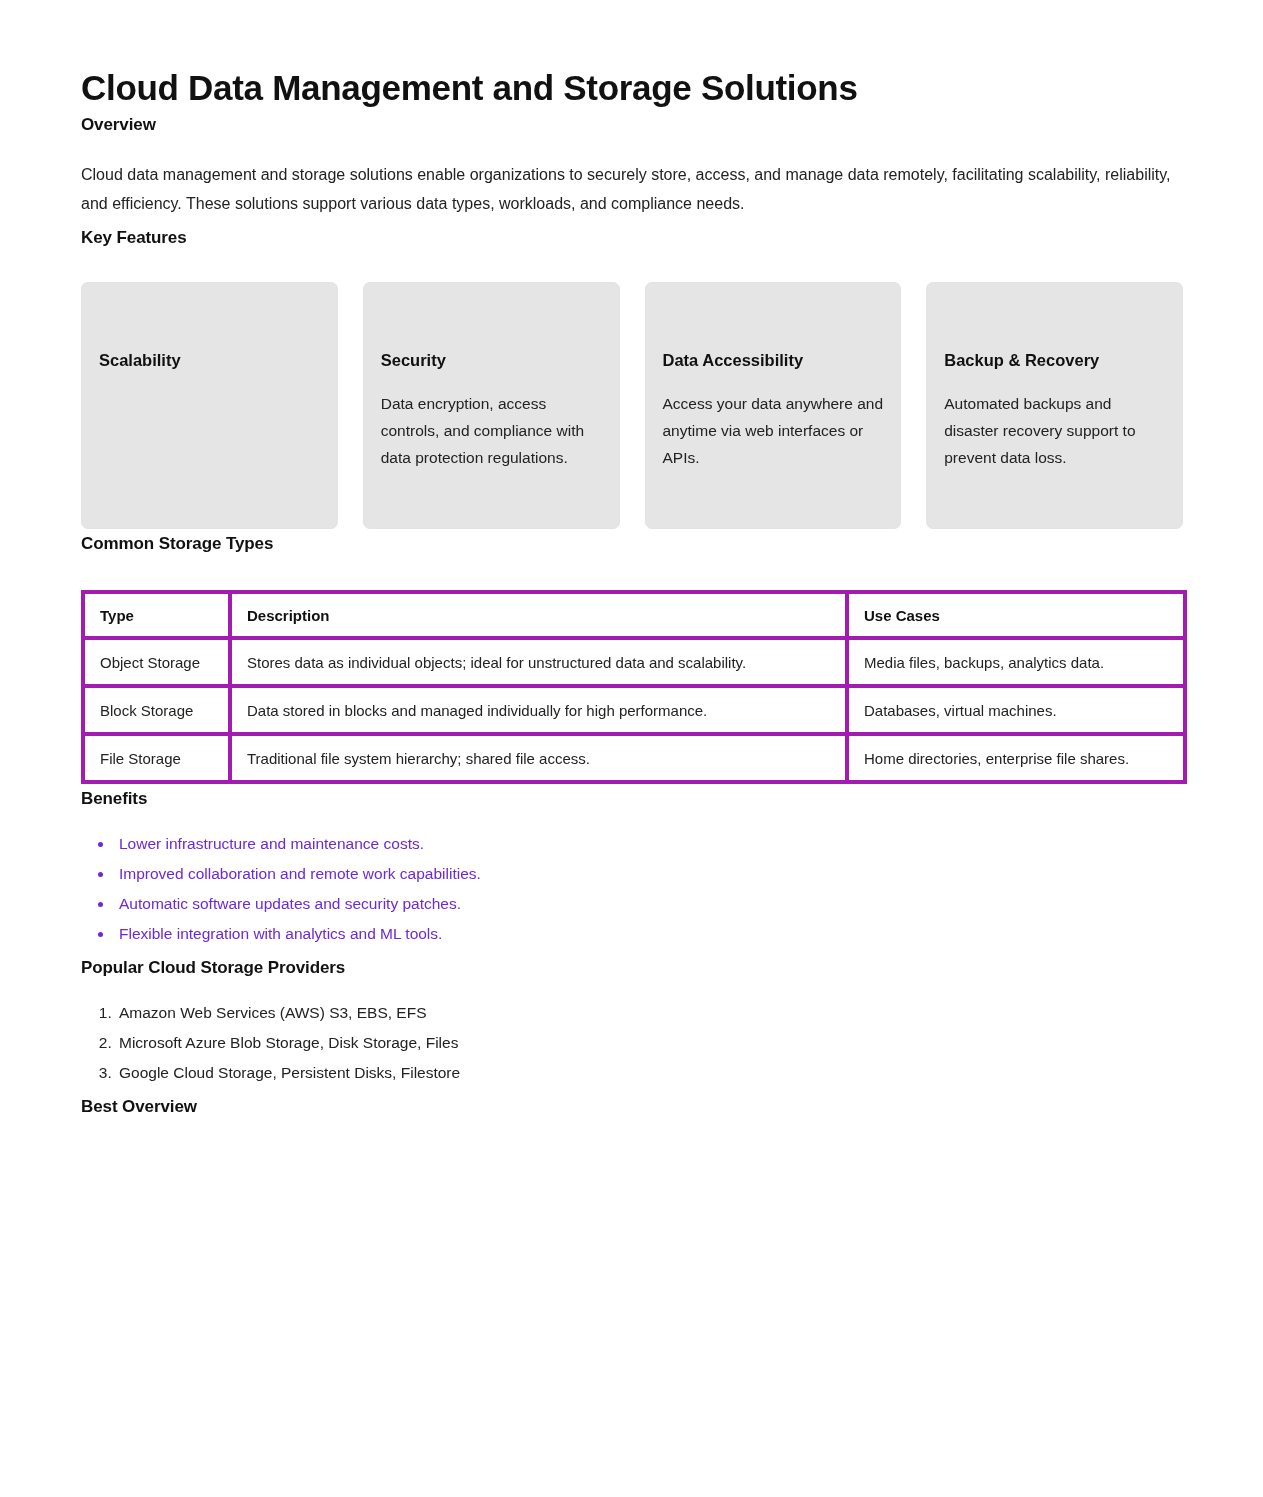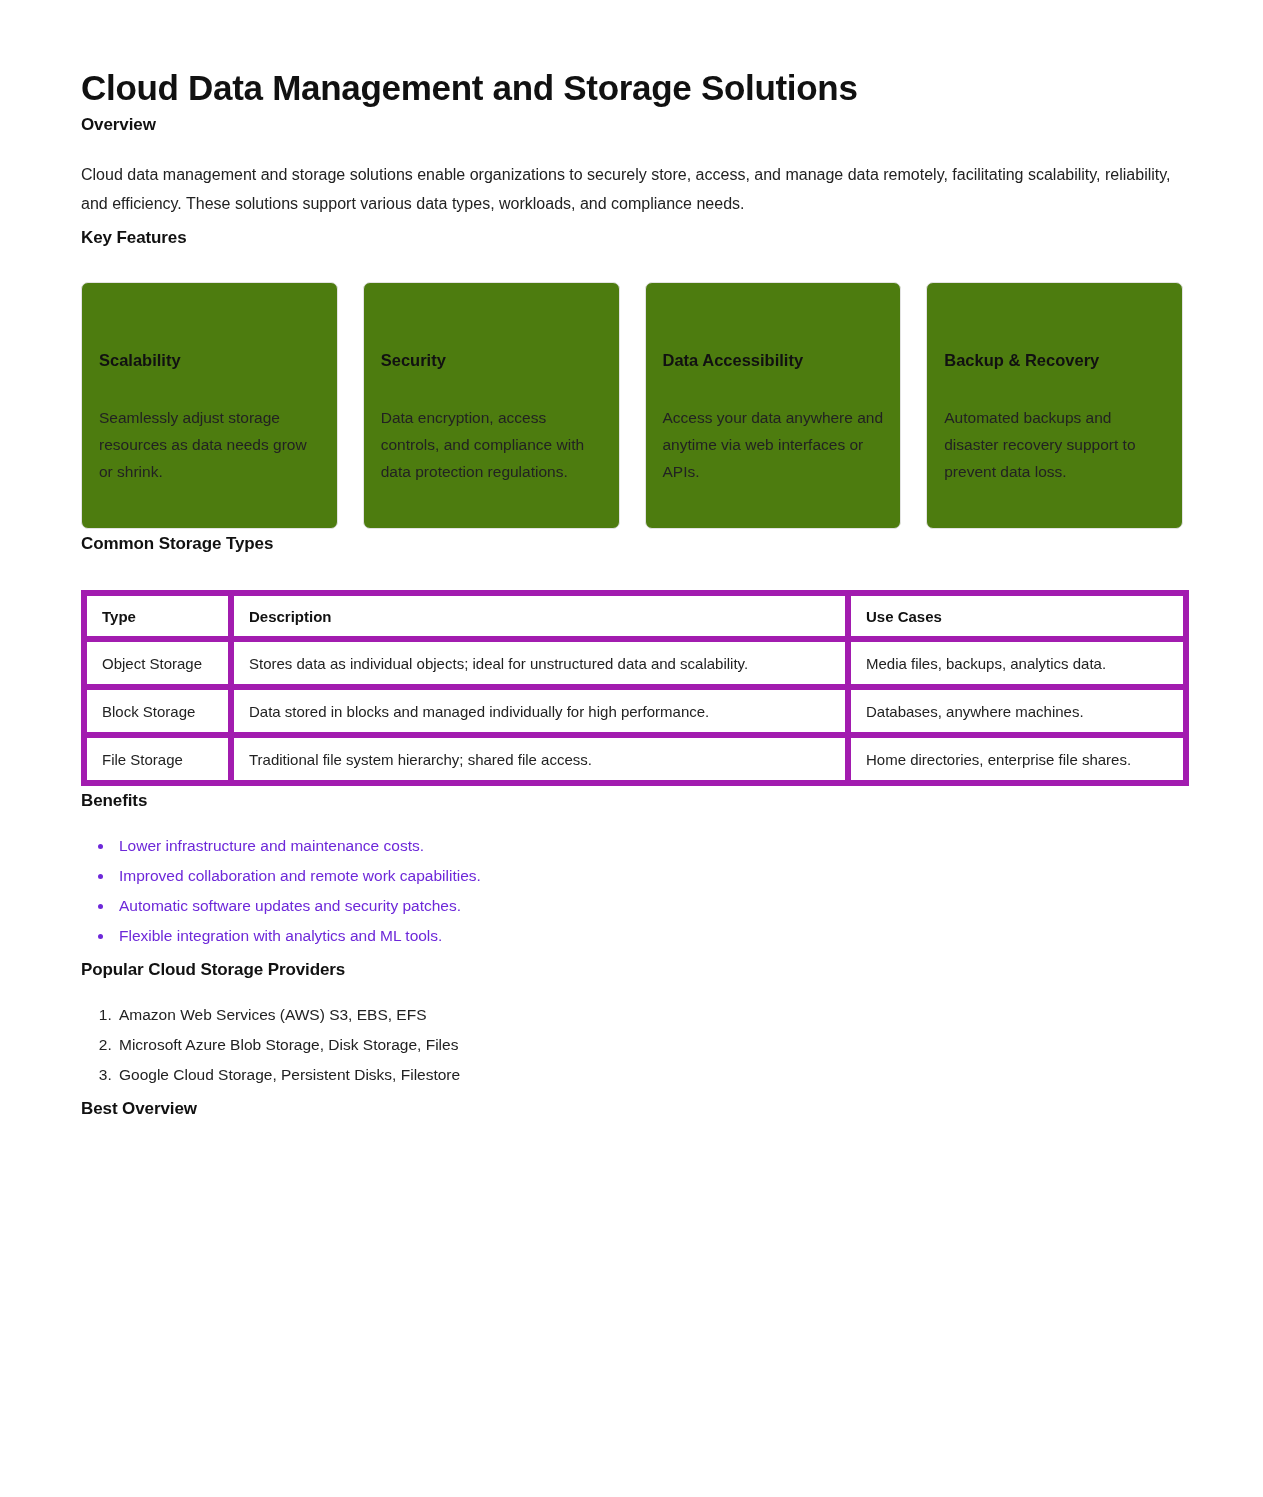--- a/index.html
+++ b/index.html
@@ -72,26 +72,25 @@
   .cards-row {
     display: flex;
     gap: 25px;
     margin-top: 29px;
   }
   .feature-card {
     flex: 1 1 0;
     min-width: 0;
     border: 1px solid #e3e3e3;
     border-radius: 7px;
-    background: #4d7c0f;
+    background: #e5e5e5;
     padding: 22px 17px 24px 17px;
     min-height: 247px;
     display: flex;
     flex-direction: column;
-    gap: 14px;
   }
   .feature-card .card-title {
     font-size: 16.5px;
     line-height: 22px;
     font-weight: 700;
     color: #111111;
     margin: 44px 0 0 0;
   }
   .feature-card .card-desc {
     font-size: 15.5px;
@@ -102,21 +101,21 @@
 
   
   table.storage-table {
     border-collapse: collapse;
     width: 1102px;
     margin-top: 31px;
     table-layout: fixed;
   }
   table.storage-table th,
   table.storage-table td {
-    border: 6px solid #a21caf;
+    border: 4px solid #a21caf;
     text-align: left;
     vertical-align: middle;
     padding: 0 15px;
     height: 48px;
     font-size: 15px;
     color: #222222;
   }
   table.storage-table th {
     font-weight: 700;
     color: #111111;
@@ -174,21 +173,20 @@
     <h1 class="doc-title">Cloud Data Management and Storage Solutions</h1>
 
     <h2 class="section-heading sec-overview">Overview</h2>
     <p class="body-text">Cloud data management and storage solutions enable organizations to securely store, access, and manage data remotely, facilitating scalability, reliability, and efficiency. These solutions support various data types, workloads, and compliance needs.</p>
 
     <h2 class="section-heading sec-key-features">Key Features</h2>
     <div class="cards-row">
 
       <div class="feature-card">
         <div class="card-title">Scalability</div>
-        <div class="card-desc">Seamlessly adjust storage resources as data needs grow or shrink.</div>
       </div>
 
       <div class="feature-card">
         <div class="card-title">Security</div>
         <div class="card-desc">Data encryption, access controls, and compliance with data protection regulations.</div>
       </div>
 
       <div class="feature-card">
         <div class="card-title">Data Accessibility</div>
         <div class="card-desc">Access your data anywhere and anytime via web interfaces or APIs.</div>
@@ -217,21 +215,21 @@
       </thead>
       <tbody>
         <tr>
           <td>Object Storage</td>
           <td>Stores data as individual objects; ideal for unstructured data and scalability.</td>
           <td>Media files, backups, analytics data.</td>
         </tr>
         <tr>
           <td>Block Storage</td>
           <td>Data stored in blocks and managed individually for high performance.</td>
-          <td>Databases, anywhere machines.</td>
+          <td>Databases, virtual machines.</td>
         </tr>
         <tr>
           <td>File Storage</td>
           <td>Traditional file system hierarchy; shared file access.</td>
           <td>Home directories, enterprise file shares.</td>
         </tr>
       </tbody>
     </table>
 
     <h2 class="section-heading sec-benefits">Benefits</h2>

